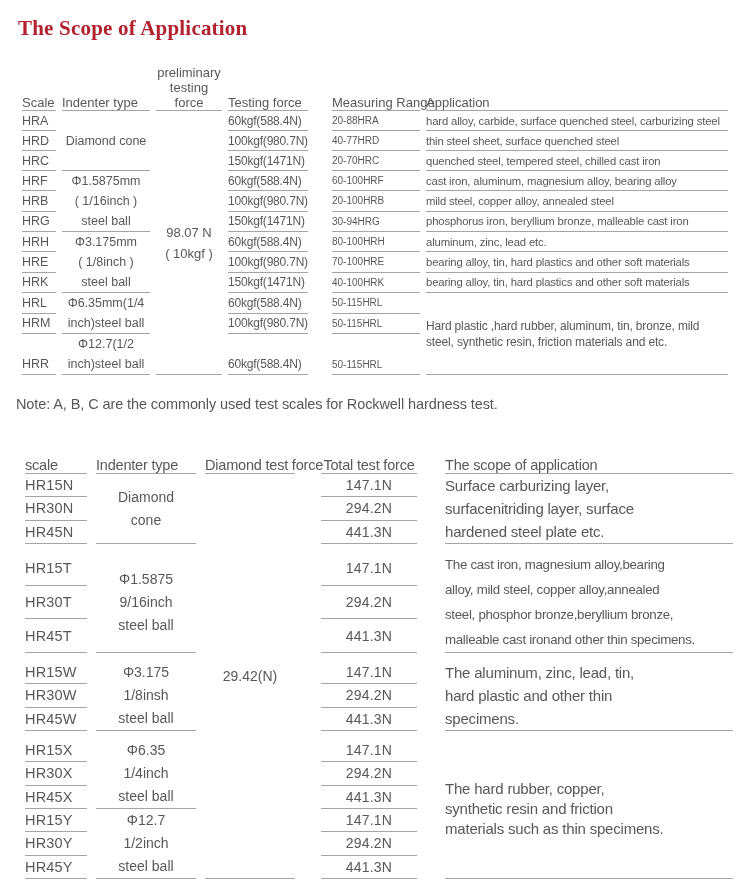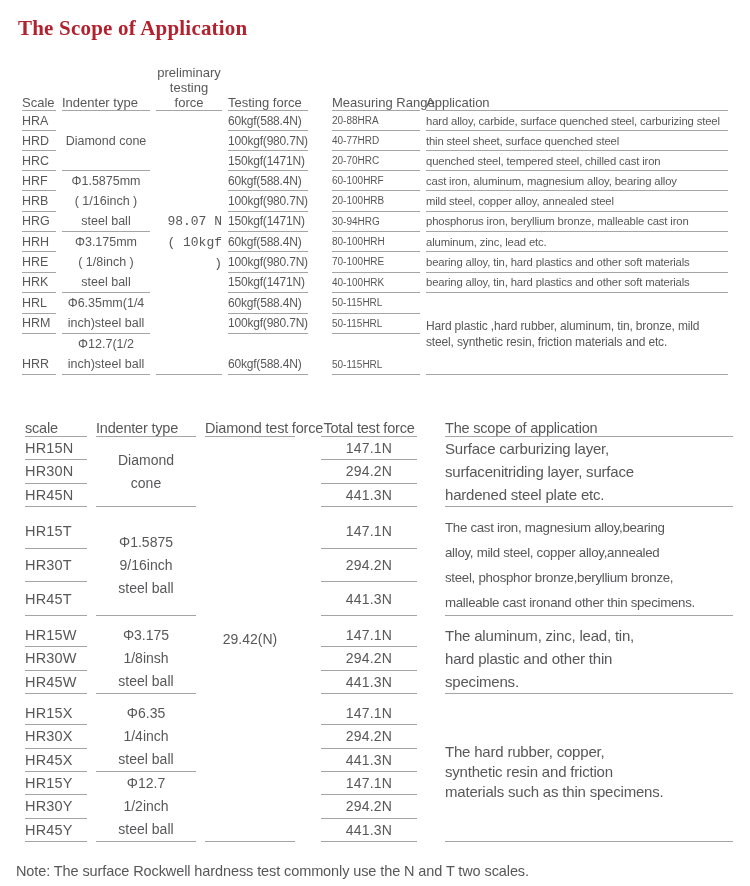--- a/index.html
+++ b/index.html
@@ -20,21 +20,21 @@
   th { font-weight:normal; text-align:left; vertical-align:bottom; padding-bottom:0; }
   .ghost, .nb { border-bottom:none !important; }
 
   
   .t1 { margin-top:24px; border-spacing:6px 0; width:718px; font-size:12.5px; }
   .t1 th { height:40px; font-size:13px; white-space:nowrap; }
   .t1 th.pre { text-align:center; white-space:pre-line; line-height:15px; }
   .t1 tbody tr { height:20px;margin-left:36px; }
   .t1 td { white-space:nowrap; }
   .c-ind { text-align:center; white-space:pre-line !important; line-height:20px; }
-  .c-pre { text-align:right; white-space:pre-line !important; line-height:21px; font-size:13px;font-family:Liberation Mono, monospace; }
+  .c-pre { text-align:center; white-space:pre-line !important; line-height:21px; font-size:13px; }
   .c-force { font-size:12px; letter-spacing:-0.2px; }
   .c-range { font-size:10px; }
   .c-app { font-size:11.3px; letter-spacing:-0.15px; }
   .c-app.multi { white-space:pre-line !important; line-height:16px; font-size:12px; }
 
   
   .note { font-size:14.5px; color:#57575a; margin-top:21px; letter-spacing:-0.1px; }
 
   
   .t2 { margin-top:32px; border-spacing:9px 0; width:726px; font-size:14px; }
@@ -178,20 +178,21 @@
       </tr>
       <tr>
         <td class="c-scale">HRR</td>
         <td class="c-force">60kgf(588.4N)</td>
         <td class="ghost"></td>
         <td class="c-range">50-115HRL</td>
       </tr>
     </tbody>
   </table>
 
+  <p class="note">Note: A, B, C are the commonly used test scales for Rockwell hardness test.</p>
 
   <table class="t2">
     <colgroup>
       <col style="width:62px">
         <col style="width:100px">
         <col style="width:90px">
         <col style="width:8px">
       <col style="width:96px">
         <col style="width:10px">
         <col style="width:288px">

